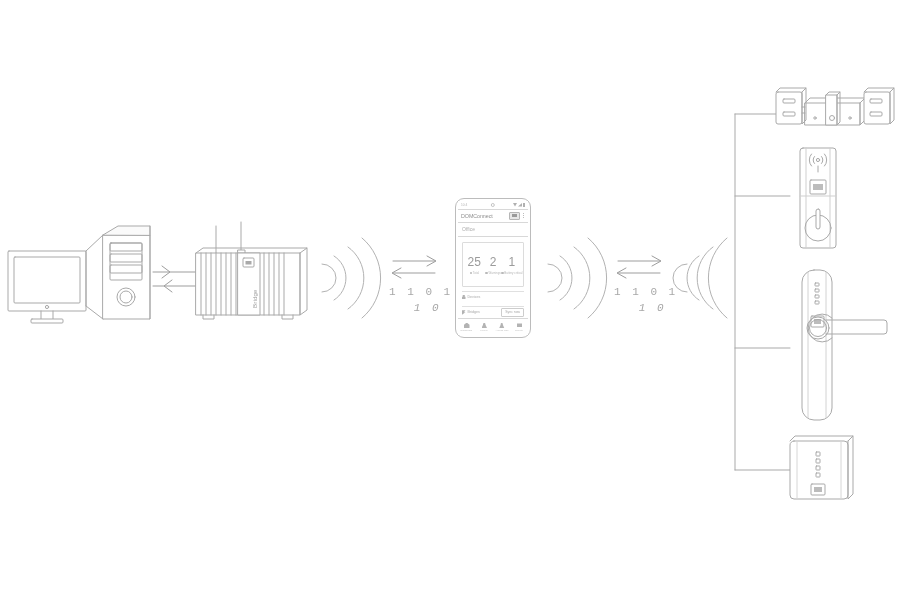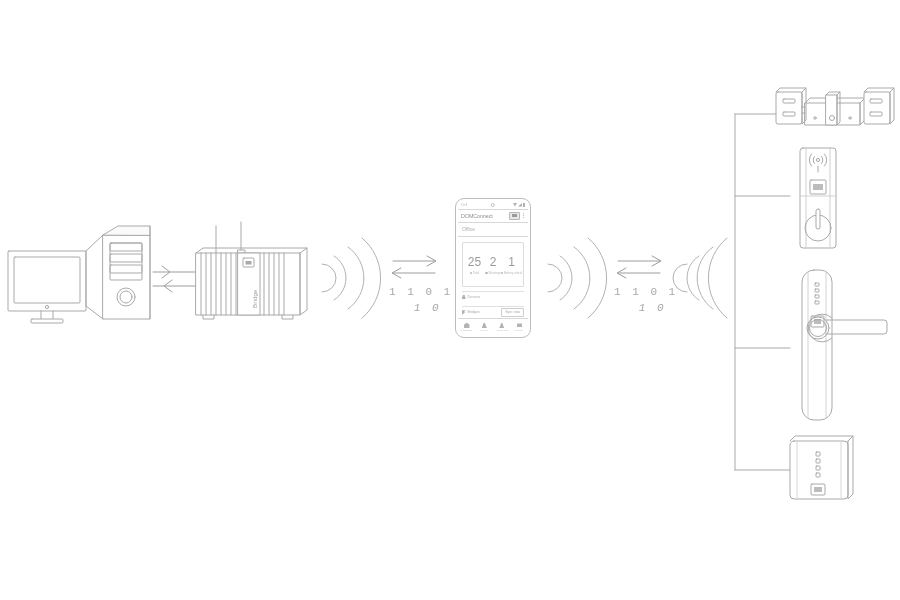--- a/index.html
+++ b/index.html
@@ -131,21 +131,21 @@
   .ph-card {
     margin: 5px 4px 0 4px;
     border: 1px solid #dcdcdc;
     border-radius: 1px;
     height: 42px;
     display: flex; flex-direction: column; justify-content: center;
     padding-top: 3px;
   }
   .ph-stats {
     display: flex;
-    justify-content: center;
+    justify-content: space-between;
     align-items: flex-end;
     padding: 0 2px;
   }
   .ph-stat { text-align: center; width: 33%; }
   .ph-stat .num {
     font-size: 12px;
     color: #9b9b9b;
     line-height: 13px;
     font-family: "Liberation Sans", sans-serif;
   }

